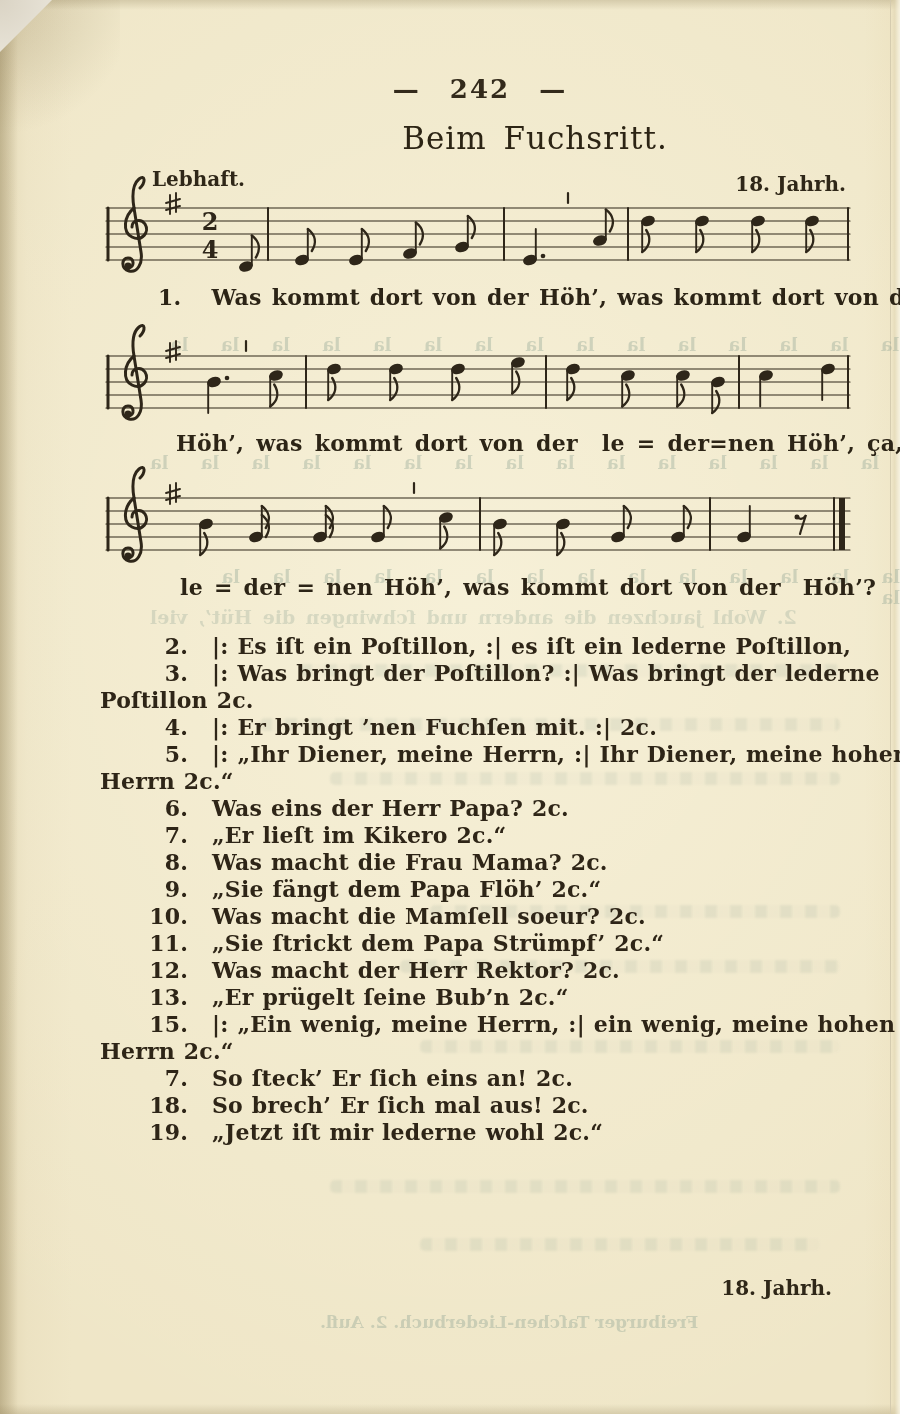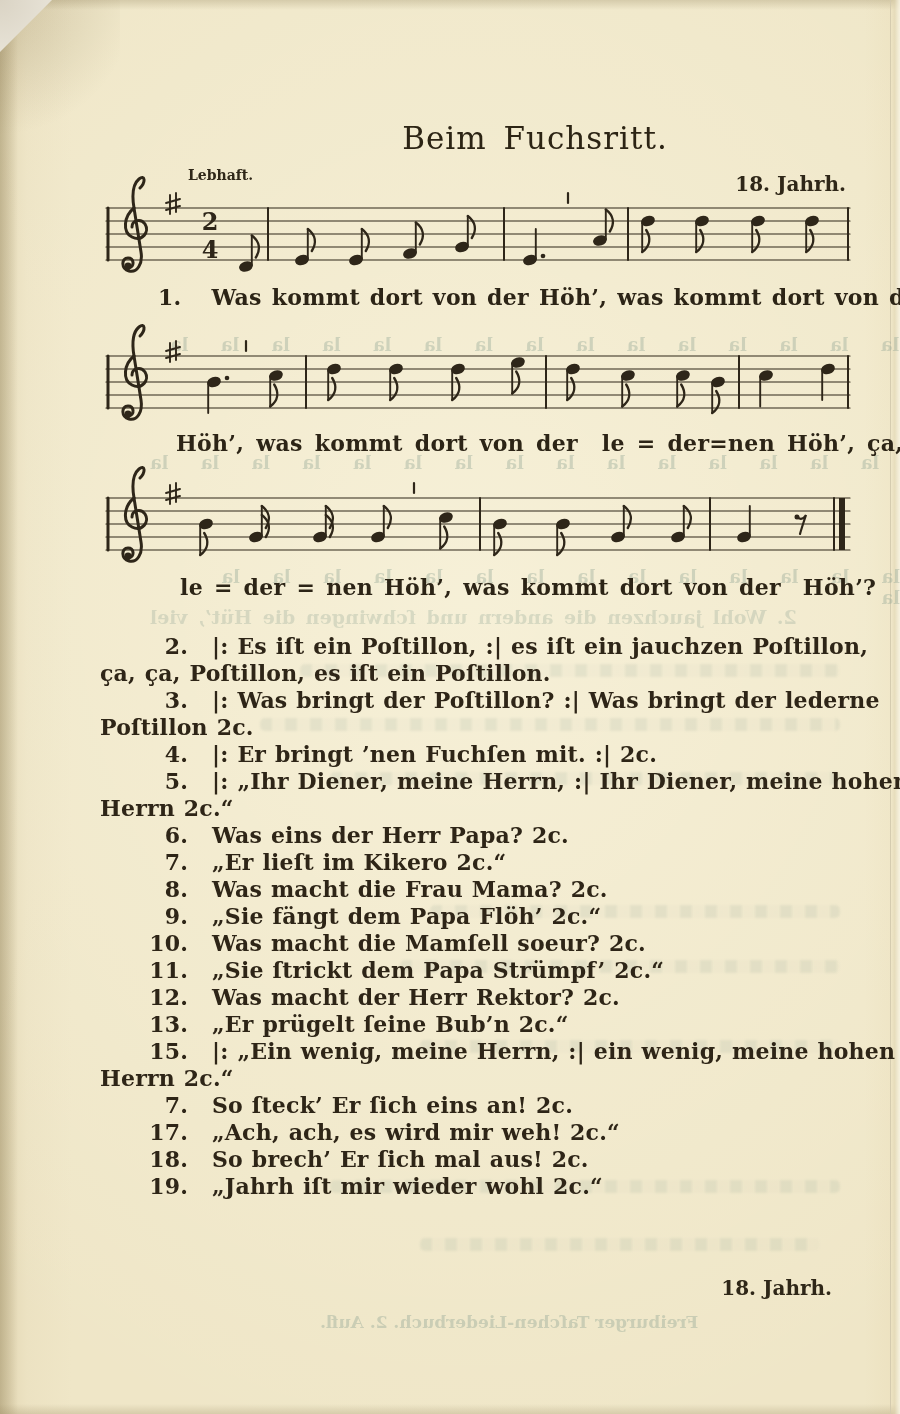--- a/index.html
+++ b/index.html
@@ -32,21 +32,21 @@
     background:#fbf9f2;
     clip-path:polygon(0 0,100% 0,0 100%);
     box-shadow:6px 6px 10px rgba(110,95,60,.35);}
   .corner-shade{position:absolute;left:0;top:0;width:120px;height:150px;
     background:radial-gradient(circle at 0 0,rgba(120,100,60,.25),rgba(120,100,60,0) 70%);}
 
   .pgnum{position:absolute;top:74px;left:60px;right:0;text-align:center;
     font-size:26px;font-weight:600;letter-spacing:2px;word-spacing:18px;color:#332a1b;}
   .title{position:absolute;top:120px;left:170px;right:0;text-align:center;
     font-size:31px;font-weight:400;letter-spacing:1px;word-spacing:6px;color:#2c2414;}
-  .tempo{position:absolute;top:167px;left:152px;font-size:14px;font-weight:600;margin-left:36px;}
+  .tempo{position:absolute;top:167px;left:152px;font-size:20px;font-weight:600;}
   .period-top{position:absolute;top:172px;right:54px;font-size:20px;font-weight:600;}
   .period-bottom{position:absolute;top:1276px;right:68px;font-size:20px;font-weight:600;}
 
   .staff{position:absolute;left:106px;width:744px;height:120px;overflow:visible;}
   #staff1{top:174px;} #staff2{top:322px;} #staff3{top:464px;}
 
   .lyric{position:absolute;font-weight:700;font-size:22px;color:#2c2416;
     white-space:pre;letter-spacing:.3px;word-spacing:2px;}
   #lyric1{top:284px;left:158px;}
   #lyric2{top:430px;left:176px;word-spacing:4px;}
@@ -88,20 +88,21 @@
 
   <div class="smudge" style="top:664px;left:300px;width:540px;"></div>
   <div class="smudge" style="top:718px;left:260px;width:580px;"></div>
   <div class="smudge" style="top:772px;left:330px;width:510px;"></div>
   <div class="smudge" style="top:905px;left:430px;width:410px;"></div>
   <div class="smudge" style="top:960px;left:400px;width:440px;"></div>
   <div class="smudge" style="top:1040px;left:420px;width:420px;"></div>
   <div class="smudge" style="top:1180px;left:330px;width:510px;"></div>
   <div class="smudge" style="top:1238px;left:420px;width:400px;"></div>
 
+  <div class="pgnum">— 242 —</div>
   <div class="title">Beim Fuchsritt.</div>
   <div class="tempo">Lebhaft.</div>
   <div class="period-top">18. Jahrh.</div>
 
   <svg id="staff1" class="staff">
       <g>
         <line x1="0" y1="34" x2="744" y2="34" stroke="#2e2619" stroke-width="1.2" stroke-linecap="round"></line>
         <line x1="0" y1="47" x2="744" y2="47" stroke="#2e2619" stroke-width="1.2" stroke-linecap="round"></line>
         <line x1="0" y1="60" x2="744" y2="60" stroke="#2e2619" stroke-width="1.2" stroke-linecap="round"></line>
         <line x1="0" y1="73" x2="744" y2="73" stroke="#2e2619" stroke-width="1.2" stroke-linecap="round"></line>
@@ -374,22 +375,21 @@
         <rect x="733" y="34" width="6" height="52" fill="#2e2619"></rect>
       </g>
     </svg>
 
   <div id="lyric1" class="lyric">1.   Was kommt dort von der Höh’, was kommt dort von der</div>
   <div id="lyric2" class="lyric">Höh’, was kommt dort von der  le = der=nen Höh’, ça, ça,</div>
   <div id="lyric3" class="lyric">le = der = nen Höh’, was kommt dort von der  Höh’?</div>
 
   <div id="verses">
       <div>
-        <div class="vline"><span class="vnum">2.</span><span>|: Es iſt ein Poſtillon, :| es iſt ein jauchzen Poſtillon,</span></div>
-        <div class="vline"><span>ça, ça, Poſtillon, es iſt ein Poſtillon.</span></div>
+        <div class="vline"><span class="vnum">2.</span><span>|: Es iſt ein Poſtillon, :| es iſt ein lederne Poſtillon,</span></div>
       </div>
       <div>
         <div class="vline"><span class="vnum">3.</span><span>|: Was bringt der Poſtillon? :| Was bringt der lederne</span></div>
         <div class="vline"><span>Poſtillon 2c.</span></div>
       </div>
       <div>
         <div class="vline"><span class="vnum">4.</span><span>|: Er bringt ’nen Fuchſen mit. :| 2c.</span></div>
       </div>
       <div>
         <div class="vline"><span class="vnum">5.</span><span>|: „Ihr Diener, meine Herrn, :| Ihr Diener, meine hohen</span></div>
@@ -420,26 +420,23 @@
         <div class="vline"><span class="vnum">13.</span><span>„Er prügelt ſeine Bub’n 2c.“</span></div>
       </div>
       <div>
         <div class="vline"><span class="vnum">15.</span><span>|: „Ein wenig, meine Herrn, :| ein wenig, meine hohen</span></div>
         <div class="vline"><span>Herrn 2c.“</span></div>
       </div>
       <div>
         <div class="vline"><span class="vnum">7.</span><span>So ſteck’ Er ſich eins an! 2c.</span></div>
       </div>
       <div>
-        <div class="vline"><span class="vnum">17.</span><span>„Ach, ach, es wird mir weh! 2c.“</span></div>
-      </div>
-      <div>
         <div class="vline"><span class="vnum">18.</span><span>So brech’ Er ſich mal aus! 2c.</span></div>
       </div>
       <div>
-        <div class="vline"><span class="vnum">19.</span><span>„Jahrh iſt mir wieder wohl 2c.“</span></div>
+        <div class="vline"><span class="vnum">19.</span><span>„Jetzt iſt mir lederne wohl 2c.“</span></div>
       </div>
     </div>
 
   <div class="period-bottom">18. Jahrh.</div>
 
   <div class="bleed-footer" style="top:1312px;left:320px;">Freiburger Taſchen-Liederbuch. 2. Aufl.</div>
 </div>
 
 </body></html>

